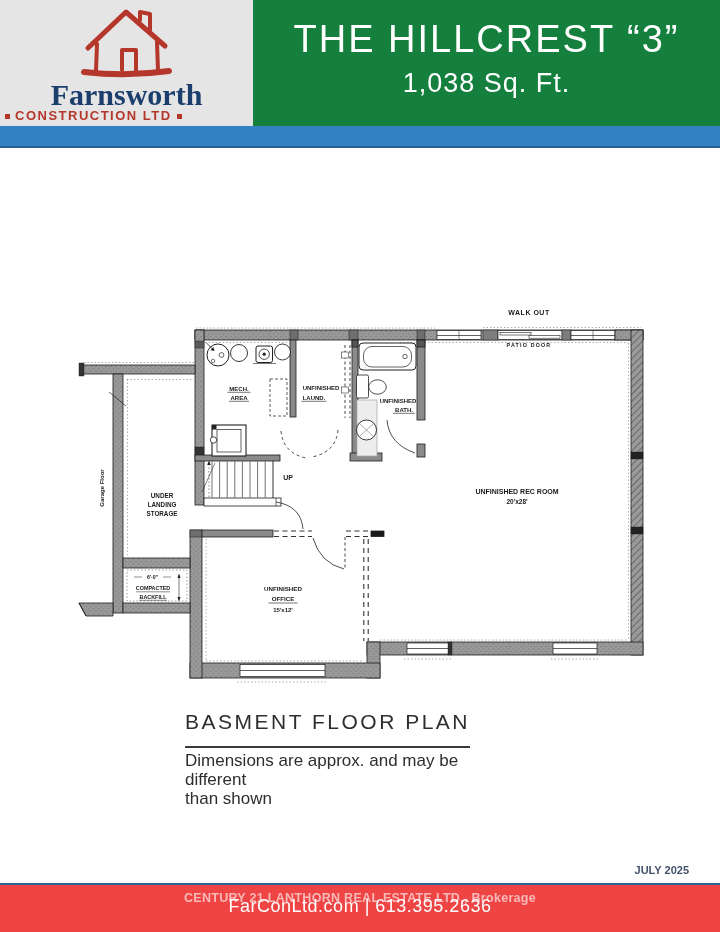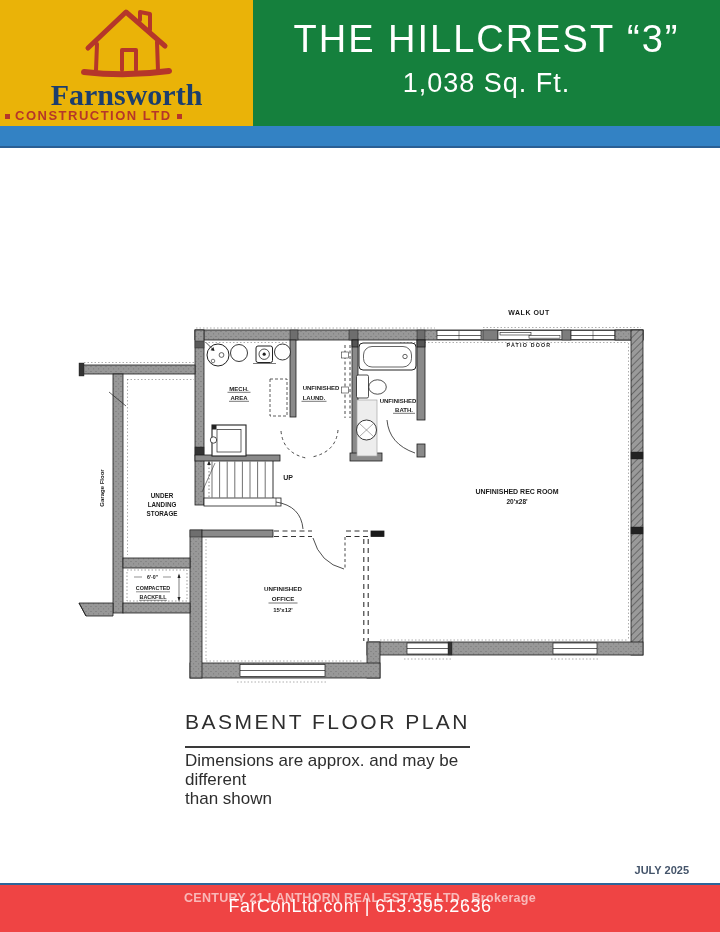--- a/index.html
+++ b/index.html
@@ -1,19 +1,19 @@
 <!DOCTYPE html>
 <html><head>
 <meta charset="utf-8">
 <style>
   html,body{margin:0;padding:0;background:#e8e8e8;}
   .page{position:relative;width:720px;height:932px;background:#ffffff;overflow:hidden;
         font-family:"Liberation Sans",sans-serif;}
   
-  .logo-panel{position:absolute;left:0;top:0;width:253px;height:126px;background:#eab308;}
+  .logo-panel{position:absolute;left:0;top:0;width:253px;height:126px;background:#e5e5e5;}
   .logo-house{position:absolute;left:76px;top:6px;}
   .logo-name{position:absolute;left:0;top:78px;width:253px;text-align:center;
              font-family:"Liberation Serif",serif;font-weight:700;font-size:30px;
              color:#1c3e6d;letter-spacing:0px;}
   .logo-tagline{position:absolute;left:0;top:108px;width:253px;text-align:left;
                 font-weight:700;font-size:13px;color:#b5362a;letter-spacing:1.5px;}
   .tag-bullet{display:inline-block;width:5px;height:5px;background:#b5362a;margin:0 5px 1px 5px;vertical-align:middle;}
   .title-panel{position:absolute;left:253px;top:0;width:467px;height:126px;background:#15803d;color:#ffffff;}
   .plan-title{position:absolute;left:0;top:18px;width:467px;text-align:center;
               font-size:38px;font-weight:400;letter-spacing:2px;white-space:nowrap;}

